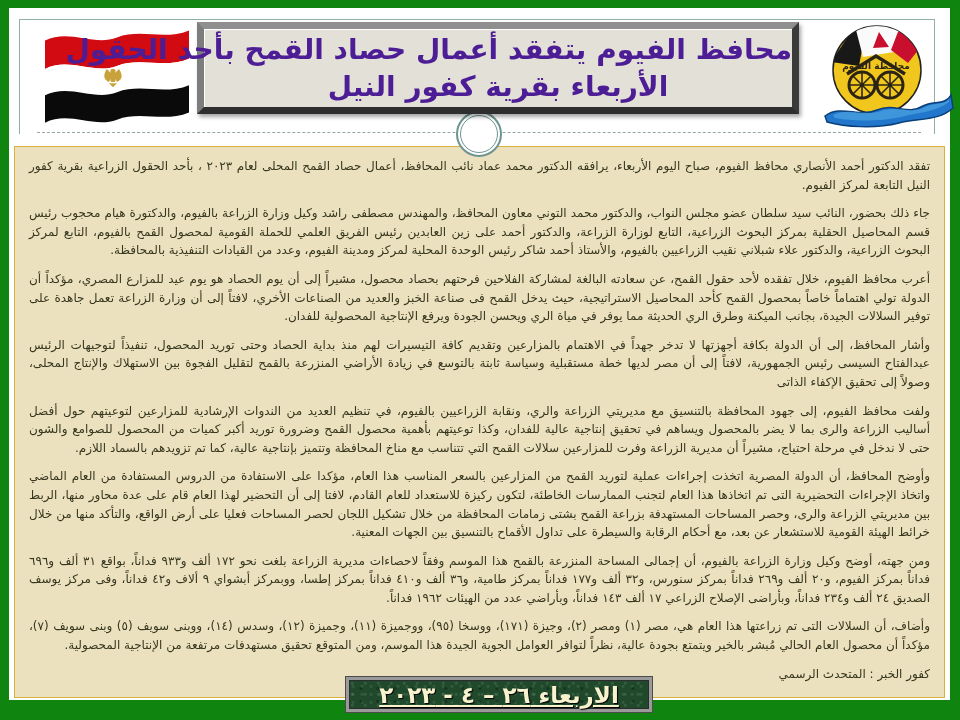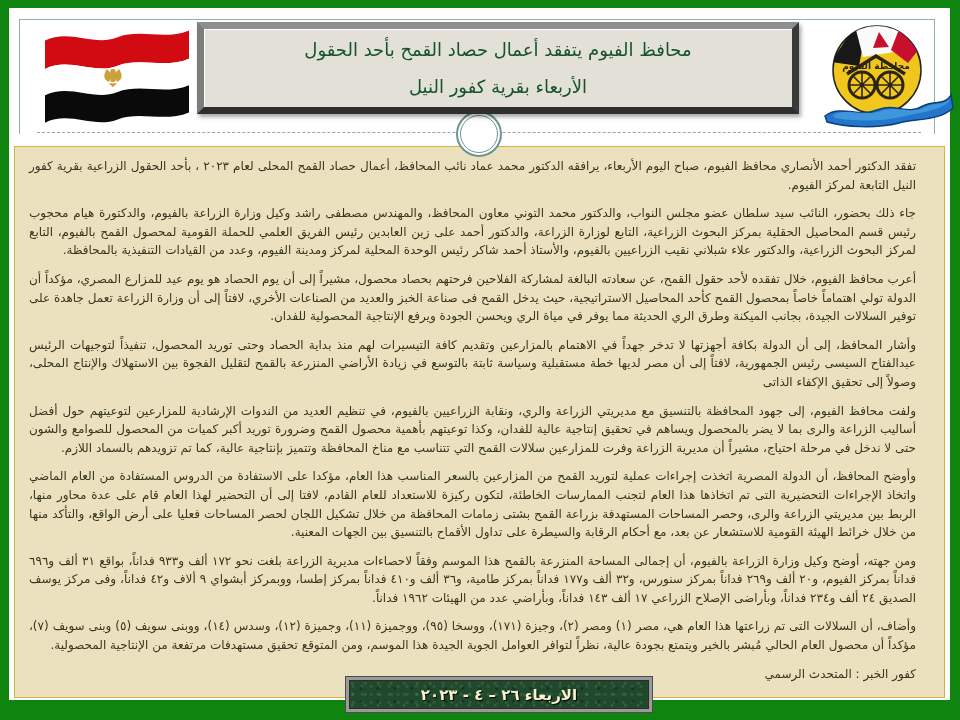--- a/index.html
+++ b/index.html
@@ -6,33 +6,33 @@
   body{font-family:"DejaVu Sans", sans-serif;}
   .page{position:relative;width:960px;height:720px;background:#0f850f;overflow:hidden;}
   .sheet{position:absolute;left:9px;top:8px;width:941px;height:692px;background:#ffffff;}
   
   .hframe{position:absolute;left:10px;top:11px;width:914px;height:114px;border:1px solid #8fb0a2;border-bottom:none;z-index:0;}
   .divider{position:absolute;left:28px;top:124px;width:884px;height:0;border-top:1px dashed #97a5a5;z-index:1;}
   .ornament{position:absolute;left:447px;top:103px;width:42px;height:42px;border:2px solid #6d9490;border-radius:50%;background:#ffffff;z-index:2;}
   .ornament::after{content:"";position:absolute;left:2px;top:2px;right:2px;bottom:2px;border:1px solid #6d9490;border-radius:50%;}
   .flag{position:absolute;left:36px;top:16px;width:144px;height:100px;z-index:3;}
   .titlebox{position:absolute;left:188px;top:14px;width:602px;height:92px;box-sizing:border-box;background:#e3e0d7;border:7px solid;border-color:#8f8f8f #3a3a3a #2e2e2e #7d7d7d;box-shadow:inset 1px 1px 0 #ffffff, 2px 3px 4px rgba(0,0,0,.35);display:flex;flex-direction:column;justify-content:center;text-align:center;direction:rtl;z-index:3;}
-  .titlebox .t{font-weight:normal;color:#14532d;font-size:18px;line-height:37px;white-space:nowrap;}
+  .titlebox .t{font-weight:bold;color:#4c1d95;font-size:28px;line-height:37px;white-space:nowrap;}
   .logo{position:absolute;left:810px;top:14px;width:138px;height:118px;z-index:4;}
-  .content{position:absolute;left:5px;top:138px;width:931px;height:552px;box-sizing:border-box;background:#ece1bf;border:1px solid #d8b23c;padding:10px 28px 4px 14px;direction:rtl;color:#37371f;font-size:12px;line-height:18.6px;overflow:hidden;z-index:1;}
+  .content{position:absolute;left:5px;top:138px;width:931px;height:552px;box-sizing:border-box;background:#ece1bf;border:1px solid #d8b23c;padding:10px 14px 4px 14px;direction:rtl;color:#37371f;font-size:12px;line-height:18.6px;overflow:hidden;z-index:1;}
   .content p{margin:0 0 10px 0;text-align:justify;}
   .content p.source{text-align:right;}
   .banner{position:absolute;left:346px;top:677px;width:306px;height:35px;box-sizing:border-box;z-index:6;display:flex;align-items:center;justify-content:center;direction:rtl;
     background-color:#20492b;
     background-image:radial-gradient(circle at 25% 30%, rgba(255,255,255,.10) 1px, transparent 2px),
                      radial-gradient(circle at 70% 65%, rgba(0,0,0,.30) 1px, transparent 2px),
                      radial-gradient(circle at 45% 80%, rgba(180,220,180,.12) 1px, transparent 2px);
     background-size:13px 11px,17px 13px,9px 8px;
     border:3px solid #9a9a9a;box-shadow:0 0 0 1px #4c4c4c, inset 0 0 0 1px #2c2c2c;}
-  .banner span{color:#f8f2cf;font-weight:bold;font-size:15px;letter-spacing:.5px;text-shadow:1px 1px 1px #000;}
+  .banner span{color:#f8f2cf;font-weight:bold;font-size:23px;letter-spacing:.5px;text-shadow:1px 1px 1px #000;text-decoration:underline;}
 </style>
 </head>
 <body>
 
 <div class="page">
   <div class="sheet">
 
     <div class="hframe"></div>
     <div class="divider"></div>
     <div class="ornament"></div>

